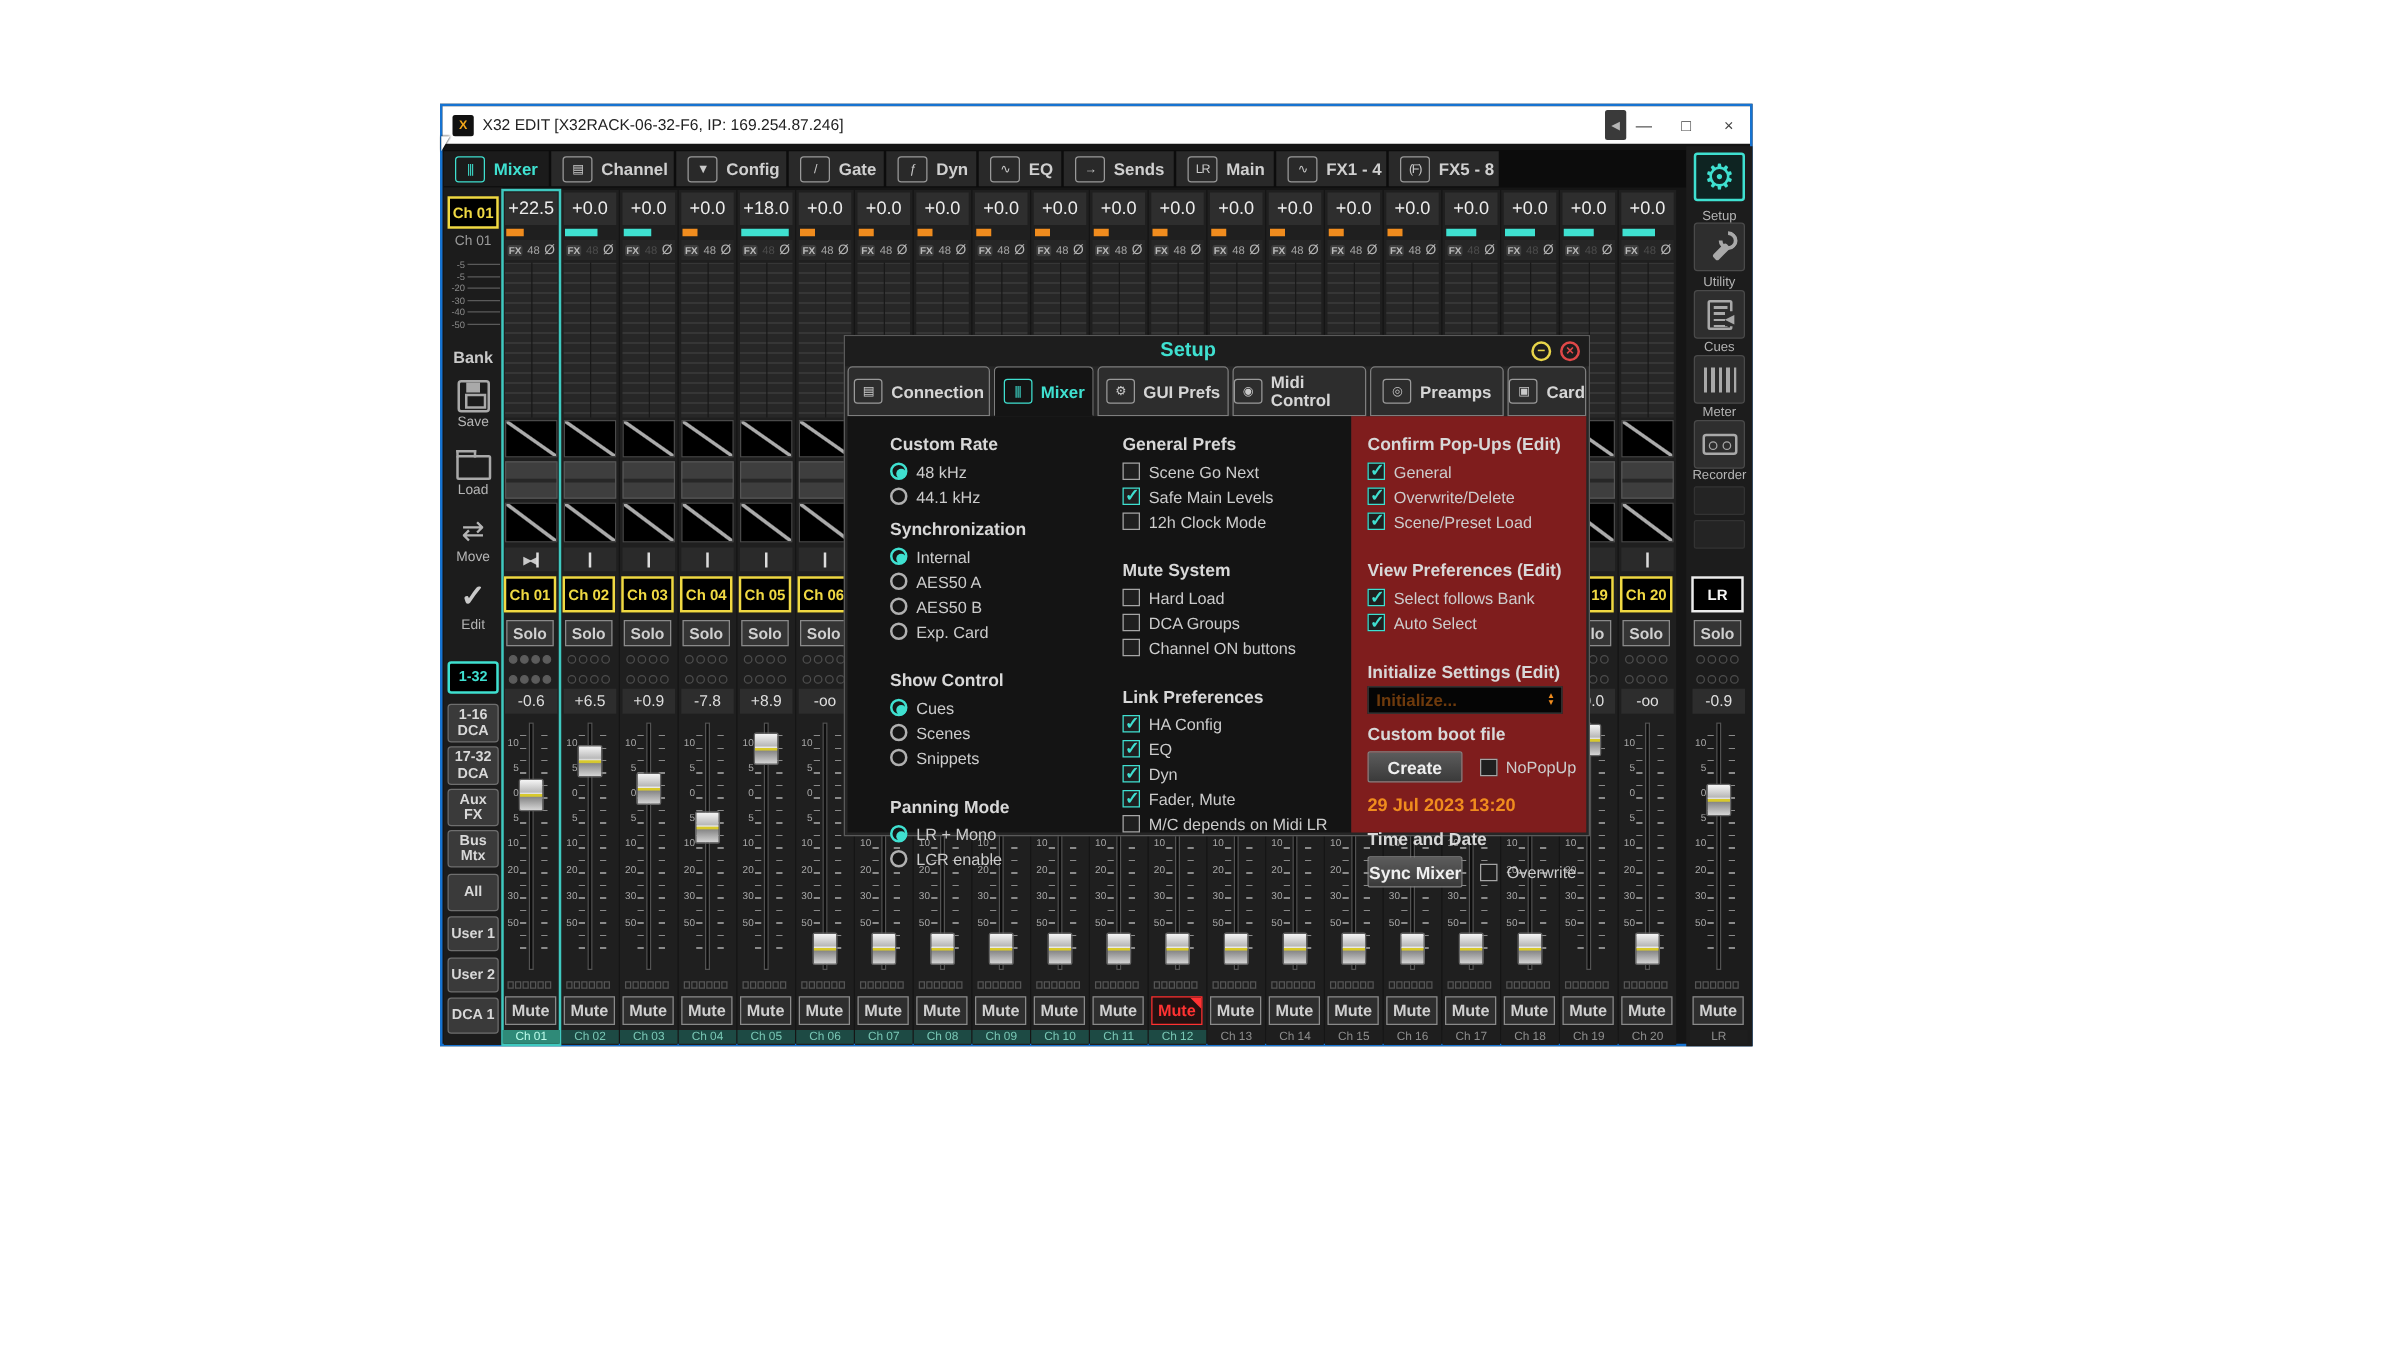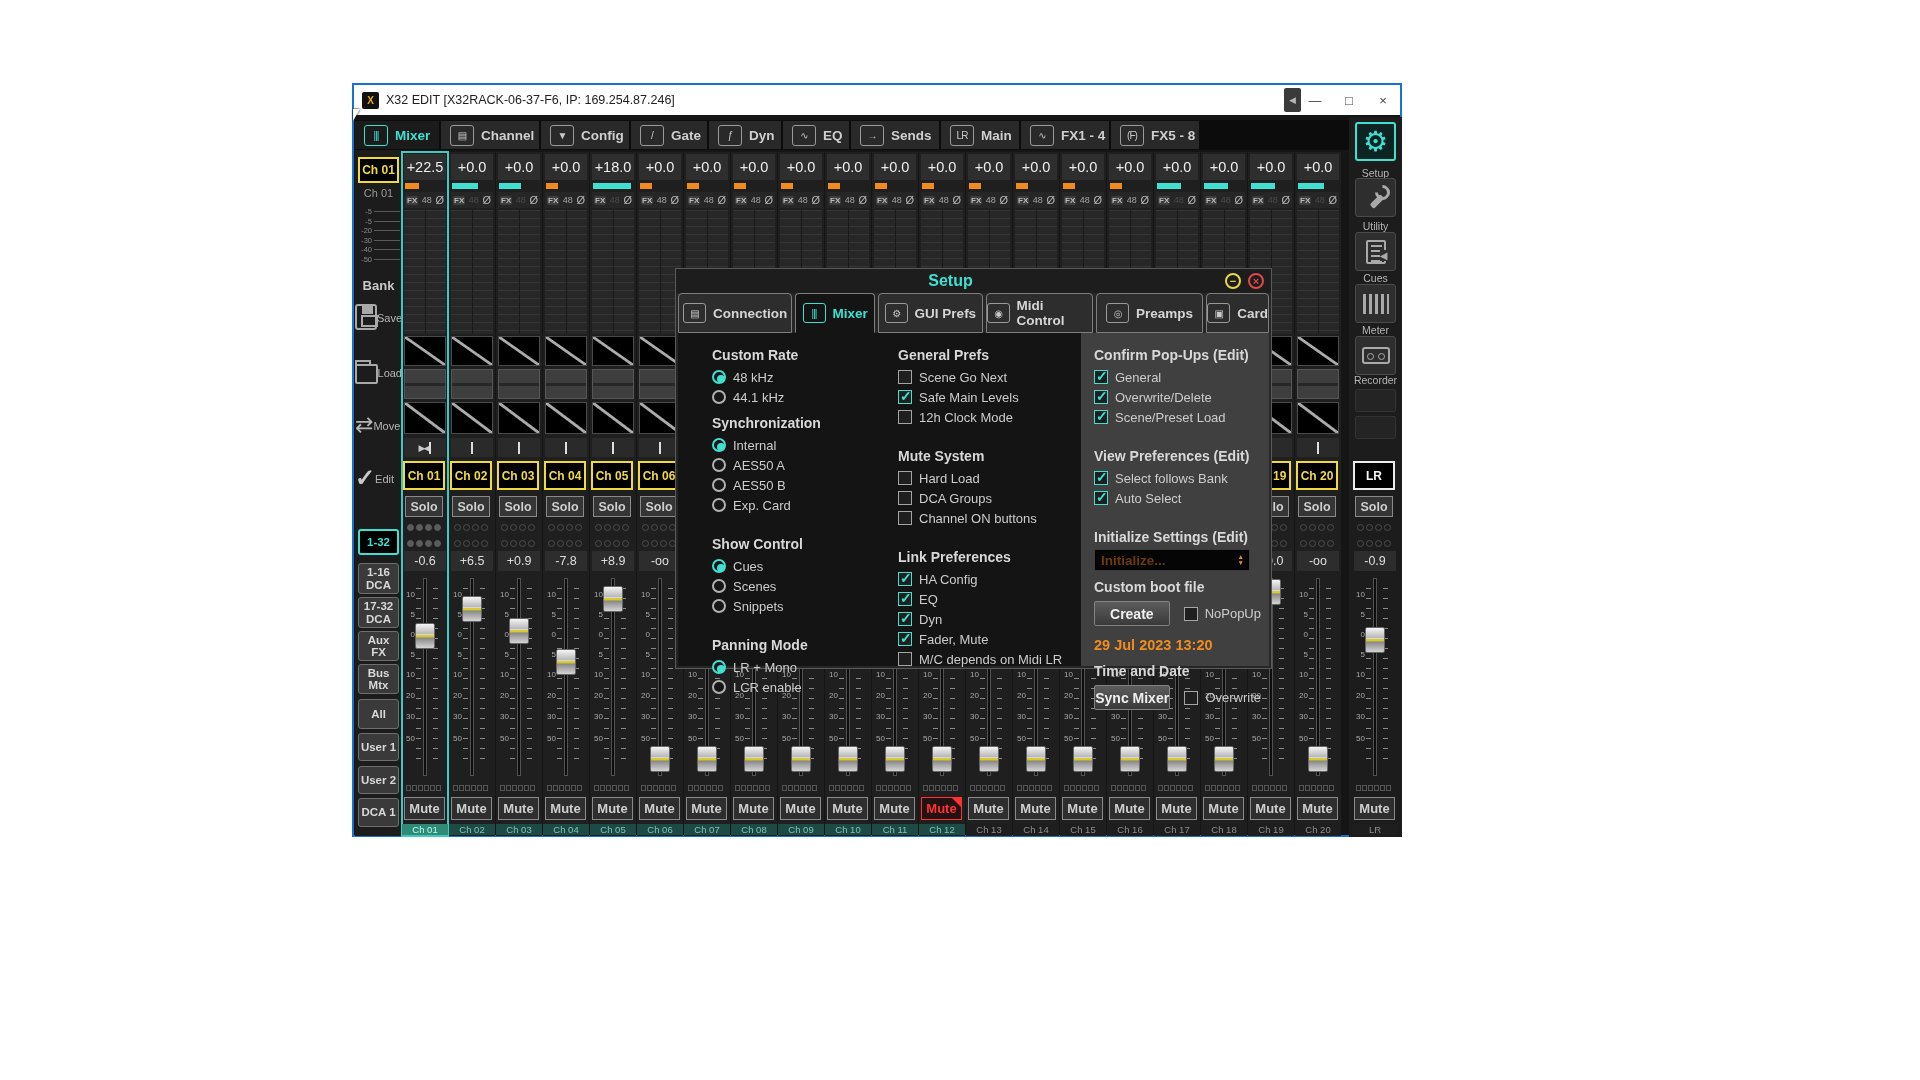--- a/index.html
+++ b/index.html
@@ -33,21 +33,21 @@
   
   #lsb{position:absolute;left:1px;top:65px;width:47px;height:686px;background:#1c1c1c;}
   #lsb .chbadge{position:absolute;left:3px;top:7px;width:41px;height:26px;background:#000;border:2px solid #f0d943;
     color:#f0d943;font-weight:bold;font-size:12px;display:flex;align-items:center;justify-content:center;}
   #lsb .chname{position:absolute;left:0;top:37px;width:100%;text-align:center;font-size:11px;color:#9a9a9a;}
   #scale{position:absolute;left:2px;top:57px;width:43px;}
   .scrow{height:9.5px;display:flex;align-items:center;}
   .scrow .sn{width:15px;font-size:7.5px;color:#8a8a8a;text-align:right;}
   .scrow .sl{flex:1;margin-left:2px;border-top:1px solid #5a5a5a;}
   #lsb .banklbl{position:absolute;left:0;top:128px;width:100%;text-align:center;font-weight:bold;font-size:13px;color:#c9c9c9;}
-  .tool{position:absolute;left:0;width:100%;display:flex;align-items:center;}
+  .tool{position:absolute;left:0;width:100%;display:flex;flex-direction:column;align-items:center;}
   .toollbl{font-size:11px;color:#b5b5b5;margin-top:2px;}
   .icon-floppy{width:26px;height:26px;border:2px solid #a9a9a9;border-radius:3px;position:relative;background:#1c1c1c;}
   .icon-floppy::before{content:"";position:absolute;left:5px;top:0;width:11px;height:8px;background:#a9a9a9;}
   .icon-floppy::after{content:"";position:absolute;left:4px;bottom:1px;width:13px;height:8px;border:2px solid #a9a9a9;}
   .icon-folder{width:28px;height:20px;border:2px solid #a9a9a9;border-radius:2px;position:relative;margin-top:5px;}
   .icon-folder::before{content:"";position:absolute;left:-2px;top:-6px;width:12px;height:4px;border:2px solid #a9a9a9;border-bottom:none;}
   .icon-move{font-size:22px;color:#b5b5b5;line-height:26px;}
   .icon-check{font-size:24px;color:#c9c9c9;line-height:28px;font-weight:bold;}
   .bankbtn{position:absolute;left:3px;width:41px;background:#3a3a3a;border:1px solid #6e6e6e;border-radius:3px;
     color:#d8d8d8;font-weight:bold;font-size:11.5px;display:flex;align-items:center;justify-content:center;
@@ -146,21 +146,21 @@
   .dtab{height:100%;background:#2d2d2d;border:1px solid #7e7e7e;border-bottom-color:#7e7e7e;border-radius:4px 4px 0 0;
     display:flex;align-items:center;justify-content:center;gap:7px;}
   .dtab .tb-ico{min-width:23px;height:20px;border:1px solid #9a9a9a;border-radius:3px;display:flex;align-items:center;
     justify-content:center;font-size:10px;color:#c9c9c9;letter-spacing:-1px;}
   .dtab .tb-lbl{font-size:13.5px;font-weight:bold;color:#d5d5d5;}
   .dtab.active{background:#141414;border-bottom-color:#141414;}
   .dtab.active .tb-ico{border-color:#3fe0d0;color:#3fe0d0;}
   .dtab.active .tb-lbl{color:#3fe0d0;}
   #dlg-body{position:absolute;left:2px;top:64px;right:2px;bottom:2px;}
   #dlg-dark{position:absolute;left:0;top:0;width:403px;height:100%;background:#141414;}
-  #dlg-light{position:absolute;left:403px;top:0;right:0;height:100%;background:#404040;}
+  #dlg-light{position:absolute;left:403px;top:0;right:0;height:100%;background:#7f1d1d;}
   .dcol{position:absolute;top:6px;}
   #dcol1{left:34px;width:180px;} #dcol2{left:220px;width:182px;} #dcol3{left:13px;right:8px;position:absolute;top:6px;}
   .dhead{font-size:14px;font-weight:bold;color:#d8d8d8;margin:8px 0 3px 0;height:17px;}
   .dhead.gap{margin-top:21px;}
   .ditem{height:20px;display:flex;align-items:center;gap:7px;color:#cccccc;font-size:13px;}
   .radio{width:14px;height:14px;border-radius:50%;border:2px solid #b0b0b0;background:#161616;position:relative;flex:none;}
   .radio.on{border-color:#3fe0d0;}
   .radio.on::after{content:"";position:absolute;left:3px;top:3px;width:8px;height:8px;border-radius:50%;background:#3fe0d0;}
   .chk{width:14px;height:14px;border:1px solid #a5a5a5;background:#1f1f1f;position:relative;flex:none;}
   .chk.on{border-color:#3fe0d0;}
@@ -172,21 +172,21 @@
   .dbtn{width:132px;height:25px;background:linear-gradient(to bottom,#5c5c5c,#3a3a3a);border:1px solid #828282;
     border-radius:2px;color:#efefef;font-weight:bold;font-size:14px;display:flex;align-items:center;justify-content:center;}
   .ddate{color:#f08c1e;font-weight:bold;font-size:14.5px;margin-top:10px;height:18px;}
 </style>
 </head>
 <body>
 
 <div id="win">
   <div id="titlebar">
     <div id="appicon">X</div>
-    <div id="titletext">X32 EDIT [X32RACK-06-37-F6, IP: 169.254.87.246]</div>
+    <div id="titletext">X32 EDIT [X32RACK-06-32-F6, IP: 169.254.87.246]</div>
     <div id="wincontrols">
       <span class="winbtn">—</span>
       <span class="winbtn">□</span>
       <span class="winbtn">×</span>
     </div>
   </div>
 
   <div id="toolbar">
       <div class="tbtn active" style="width: 84px;">
         <span class="tb-ico">|||</span>

